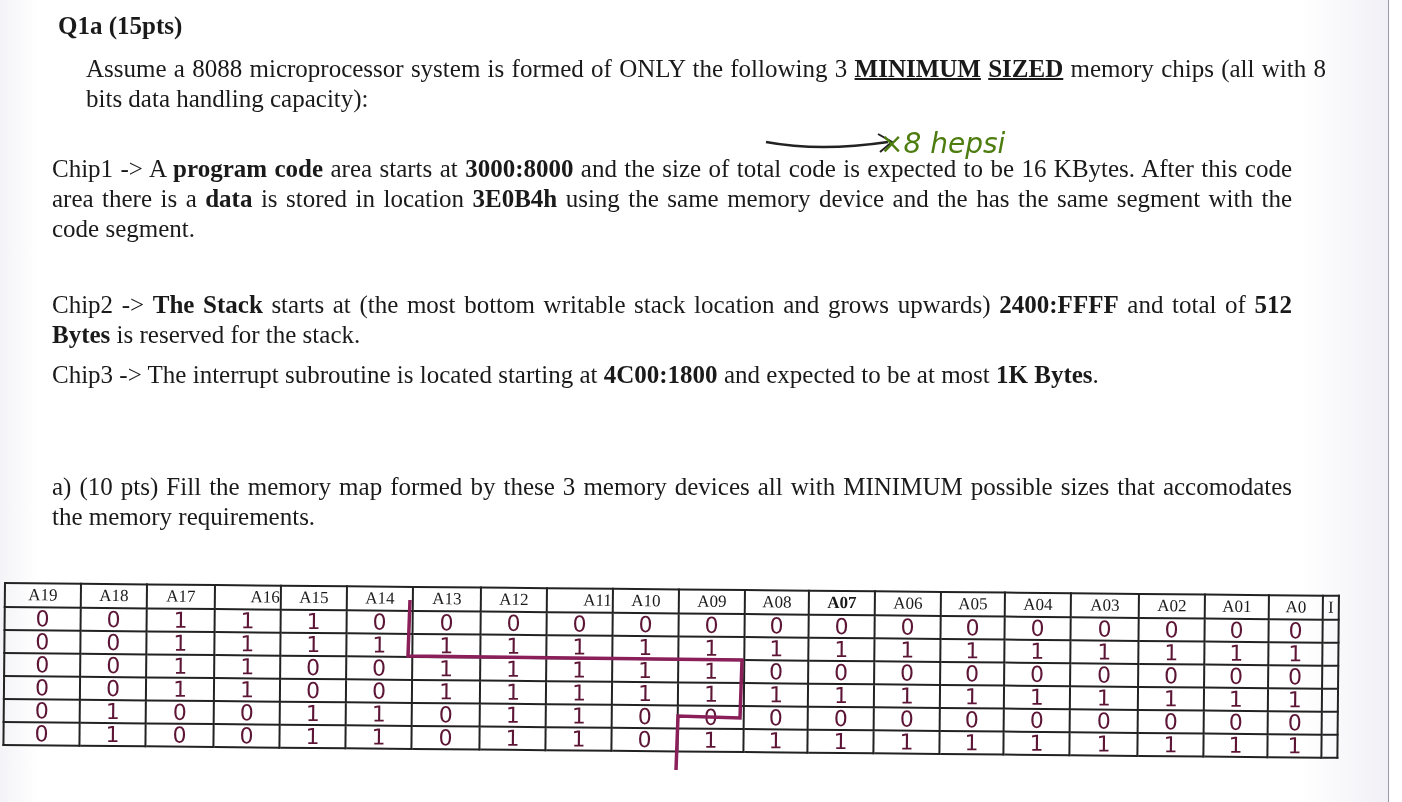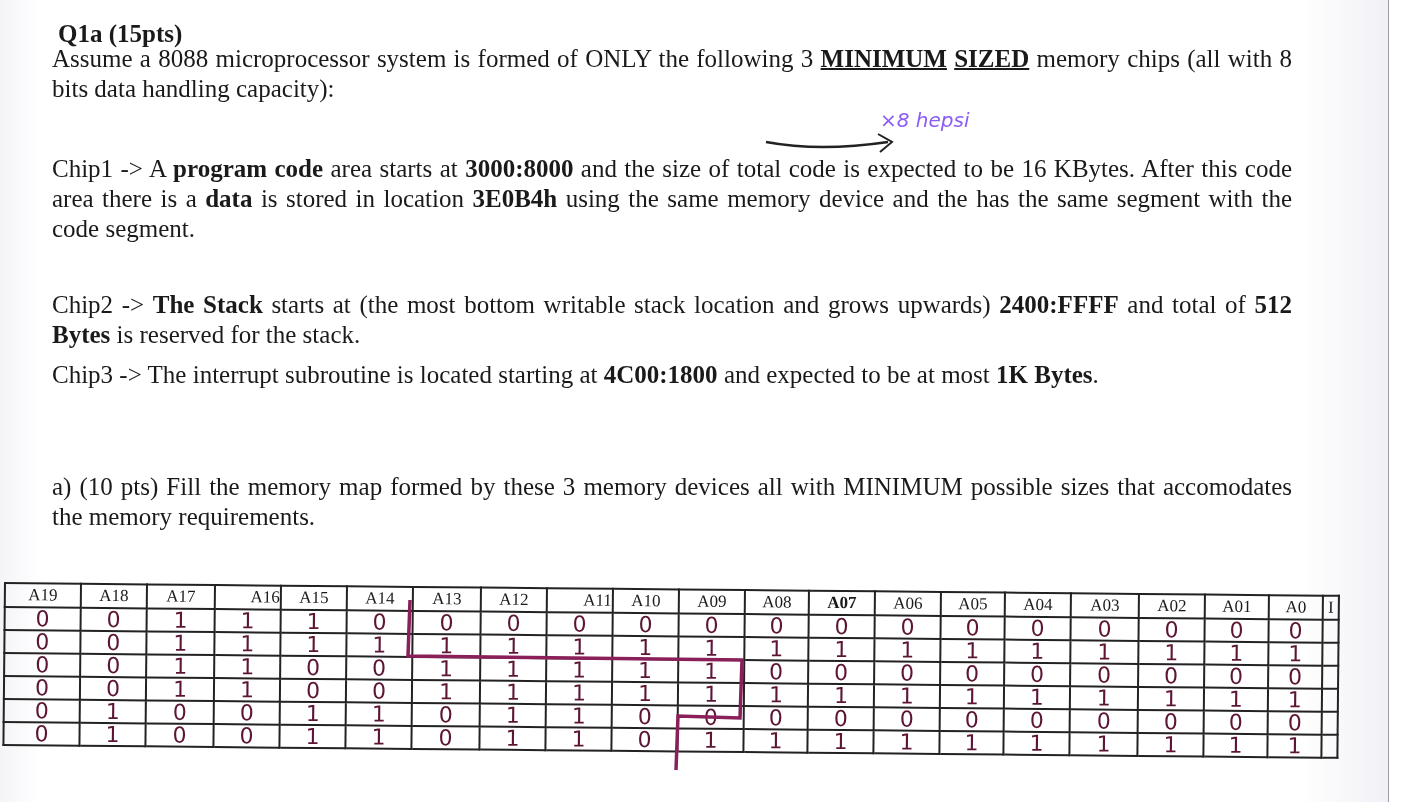--- a/index.html
+++ b/index.html
@@ -13,33 +13,33 @@
     .page {
       position: absolute; left: 0; top: 0; width: 1388px; height: 802px;
       background: linear-gradient(90deg, #f4f4f8 0px, #ffffff 40px, #ffffff 1300px, #f1f0f6 1388px);
     }
     .edge {
       position: absolute; left: 1388px; top: 0; width: 14px; height: 802px;
       background: #ffffff;
       border-left: 1px solid #9a9aa6;
     }
     .q-title {
-      position: absolute; left: 58px; top: 20px;
+      position: absolute; left: 58px; top: 12px;
       font-size: 25px; font-weight: bold;
     }
     .para {
       position: absolute; left: 52px; width: 1240px;
       font-size: 25px; line-height: 30px;
       text-align: justify;
     }
     .para b { font-weight: bold; }
     .ul { text-decoration: underline; text-decoration-thickness: 2px; font-weight: bold; }
     .hand {
       position: absolute; font-family: "DejaVu Sans", sans-serif;
-      color: #8b5cf6; font-size: 20px; font-style: italic;
+      color: #4d7c0f; font-size: 28px; font-style: italic; margin-top: 19px;
     }
     .arrow-svg { position: absolute; left: 760px; top: 128px; }
     table.map {
       position: absolute; left: 4px; top: 582px;
       border-collapse: collapse;
       transform: rotate(0.55deg); transform-origin: left top;
     }
     table.map th, table.map td {
       border: 2px solid #222;
       height: 21px;
@@ -54,21 +54,21 @@
     .overlay { position: absolute; left: 0; top: 0; pointer-events: none; }
   </style>
 </head>
 <body>
 
 <div class="page"></div>
 <div class="edge"></div>
 
 <div class="q-title">Q1a (15pts)</div>
 
-<div class="para" style="top:44px;">
+<div class="para" style="top:54px;margin-left:34px;">
   <span>Assume a 8088 microprocessor system is formed of ONLY the following 3 </span><span class="ul">MINIMUM</span>
   <span class="ul">SIZED</span><span> memory chips (all with 8 bits data handling capacity):</span>
 </div>
 
 <svg class="arrow-svg" width="140" height="30">
   <path d="M6 14 Q60 24 128 14" stroke="#222" stroke-width="2.5" fill="none"></path>
   <path d="M118 6 L132 14 L120 24" stroke="#222" stroke-width="2" fill="none"></path>
 </svg>
 <div class="hand" style="left:880px; top:108px;">×8 hepsi</div>
 

